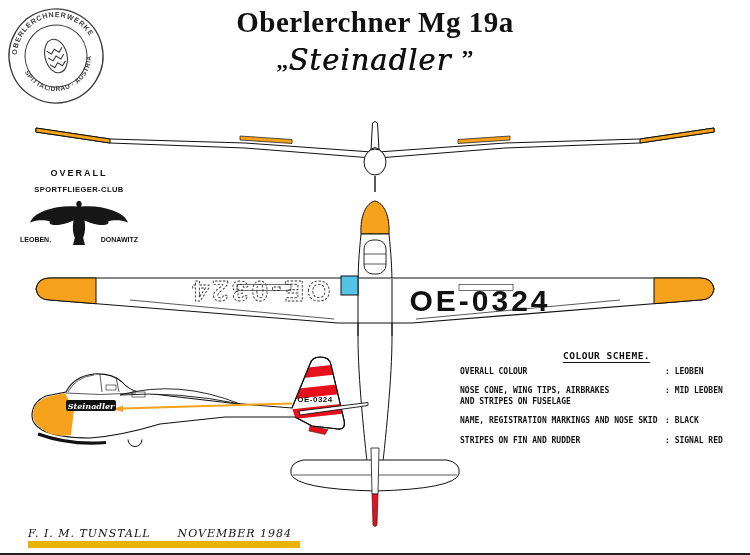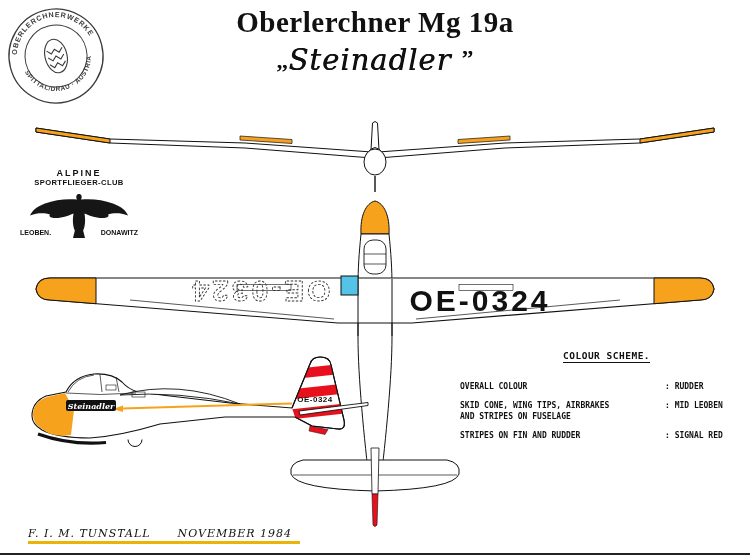--- a/index.html
+++ b/index.html
@@ -19,46 +19,46 @@
   .header{position:absolute;top:6px;left:0;right:0;text-align:center;}
   .title{font-family:"Liberation Serif",serif;font-weight:bold;font-size:29px;letter-spacing:.5px;}
   .subtitle{margin-top:4px;font-family:"DejaVu Serif",serif;font-style:italic;font-weight:normal;
             font-size:29px;letter-spacing:1px;text-shadow:.5px 0 0 #000;}
   .subtitle .q{font-family:"Liberation Serif",serif;font-style:normal;font-size:26px;vertical-align:2px;}
   
   .stamp{position:absolute;left:4px;top:4px;}
   
   .club{position:absolute;left:20px;top:168px;width:118px;text-align:center;}
   .club-l1{font-size:9px;font-weight:bold;letter-spacing:2px;}
-  .club-l2{font-size:7.6px;font-weight:bold;letter-spacing:.4px;margin-top:0;}
+  .club-l2{font-size:7.6px;font-weight:bold;letter-spacing:.4px;margin-top:7px;}
   .club-row{display:flex;justify-content:space-between;font-size:7px;font-weight:bold;margin-top:-14px;}
   
   .front-view{position:absolute;left:0;top:112px;}
   .plan-view{position:absolute;left:0;top:192px;}
   .side-view{position:absolute;left:10px;top:352px;}
   .fill-orange{fill:var(--mid-orange);}
   .fill-red{fill:var(--signal-red);}
   .fill-blue{fill:var(--light-blue);}
   .reg{font:bold 30px "Liberation Sans",sans-serif;letter-spacing:3px;fill:#111;}
   .reg-ghost{fill:none;stroke:#333;stroke-width:.9;stroke-dasharray:2.4 1.6;}
   .reg-side{font:bold 8px "Liberation Sans",sans-serif;letter-spacing:.5px;fill:#111;}
   .name-chip-text{font:italic bold 8px "DejaVu Serif",serif;fill:#fff;}
   .stamp-arc-top{font:bold 7.2px "Liberation Sans",sans-serif;letter-spacing:.8px;fill:#3a3a3a;}
   .stamp-arc-bot{font:bold 6.4px "Liberation Sans",sans-serif;letter-spacing:.6px;fill:#3a3a3a;}
   
   .scheme{position:absolute;left:460px;top:350px;width:288px;
           font-family:"DejaVu Sans Mono",monospace;font-size:8px;font-weight:bold;}
-  .scheme-heading{display:inline-block;margin-left:103px;margin-bottom:19px;font-size:9.5px;
+  .scheme-heading{display:inline-block;margin-left:103px;margin-bottom:4px;font-size:9.5px;
                   letter-spacing:.5px;border-bottom:1.5px solid #111;padding-bottom:1px;}
   .scheme-row{display:flex;margin-bottom:8.5px;}
   .scheme-label{flex:0 0 205px;white-space:pre-line;line-height:1.35;}
   .scheme-value{line-height:1.35;}
   
   .signature{position:absolute;left:28px;top:527px;font-family:"DejaVu Serif",serif;font-style:italic;
-             font-size:11px;letter-spacing:1px;border-bottom:3px solid #eab308;padding:0 8px 1px 0;white-space:pre;}
+             font-size:11px;letter-spacing:1px;border-bottom:7px solid #eab308;padding:0 8px 1px 0;white-space:pre;}
 </style>
 </head>
 <body>
 
 <div class="page">
 
   <div class="header">
     <div class="title">Oberlerchner Mg 19a</div>
     <div class="subtitle"><span class="q">„</span><span>Steinadler</span> <span class="q">”</span></div>
   </div>
@@ -76,21 +76,21 @@
       <g stroke="#3a3a3a" fill="none" stroke-width="1.1">
         <ellipse cx="52" cy="52" rx="11" ry="17"></ellipse>
         <polyline points="44,45 48,49 52,45 56,49 60,45"></polyline>
         <polyline points="44,52 48,56 52,52 56,56 60,52"></polyline>
         <polyline points="44,59 48,63 52,59 56,63 60,59"></polyline>
       </g>
     </g>
   </svg>
 
   <div class="club">
-    <div class="club-l1">ALPINE</div>
+    <div class="club-l1">OVERALL</div>
     <div class="club-l2">SPORTFLIEGER-CLUB</div>
     <svg width="100" height="52" viewBox="0 0 100 52">
       <path fill="#161616" d="M50,7 C52.5,7 53.5,9.5 52,12.5 C62,11.5 74,12.5 84,16.5 C92,19.5 97,23.5 99,28.5 C91,25.5 84,26 79,27.5 C81.5,30.5 75,32 68,30.5 C63,29.5 58.5,28 55.5,26.5 C56.5,32.5 56.5,39.5 53.5,45 C52.5,47 47.5,47 46.5,45 C43.5,39.5 43.5,32.5 44.5,26.5 C41.5,28 37,29.5 32,30.5 C25,32 18.5,30.5 21,27.5 C16,26 9,25.5 1,28.5 C3,23.5 8,19.5 16,16.5 C26,12.5 38,11.5 48,12.5 C46.5,9.5 47.5,7 50,7 Z"></path>
       <path fill="#161616" d="M46,43 L54,43 L56,51 L44,51 Z"></path>
     </svg>
     <div class="club-row">
       <span>LEOBEN.</span>
       <span>DONAWITZ</span>
     </div>
   </div>
@@ -160,26 +160,30 @@
       <rect x="56" y="48" width="50" height="11" rx="2" fill="#111" stroke="none"></rect>
     </g>
     <text class="name-chip-text" x="81" y="56.5" text-anchor="middle">Steinadler</text>
     <text class="reg-side" x="305" y="50" text-anchor="middle">OE-0324</text>
   </svg>
 
   <div class="scheme">
     <div class="scheme-heading">COLOUR SCHEME.</div>
     <div class="scheme-row">
       <div class="scheme-label">OVERALL COLOUR</div>
-      <div class="scheme-value">: RUDDER</div>
+      <div class="scheme-value">: LEOBEN</div>
     </div>
     <div class="scheme-row">
-      <div class="scheme-label">SKID CONE, WING TIPS, AIRBRAKES
+      <div class="scheme-label">NOSE CONE, WING TIPS, AIRBRAKES
 AND STRIPES ON FUSELAGE</div>
       <div class="scheme-value">: MID LEOBEN</div>
+    </div>
+    <div class="scheme-row">
+      <div class="scheme-label">NAME, REGISTRATION MARKINGS AND NOSE SKID</div>
+      <div class="scheme-value">: BLACK</div>
     </div>
     <div class="scheme-row">
       <div class="scheme-label">STRIPES ON FIN AND RUDDER</div>
       <div class="scheme-value">: SIGNAL RED</div>
     </div>
   </div>
 
   <div class="signature">F. I. M. TUNSTALL      NOVEMBER 1984</div>
 
 </div>

